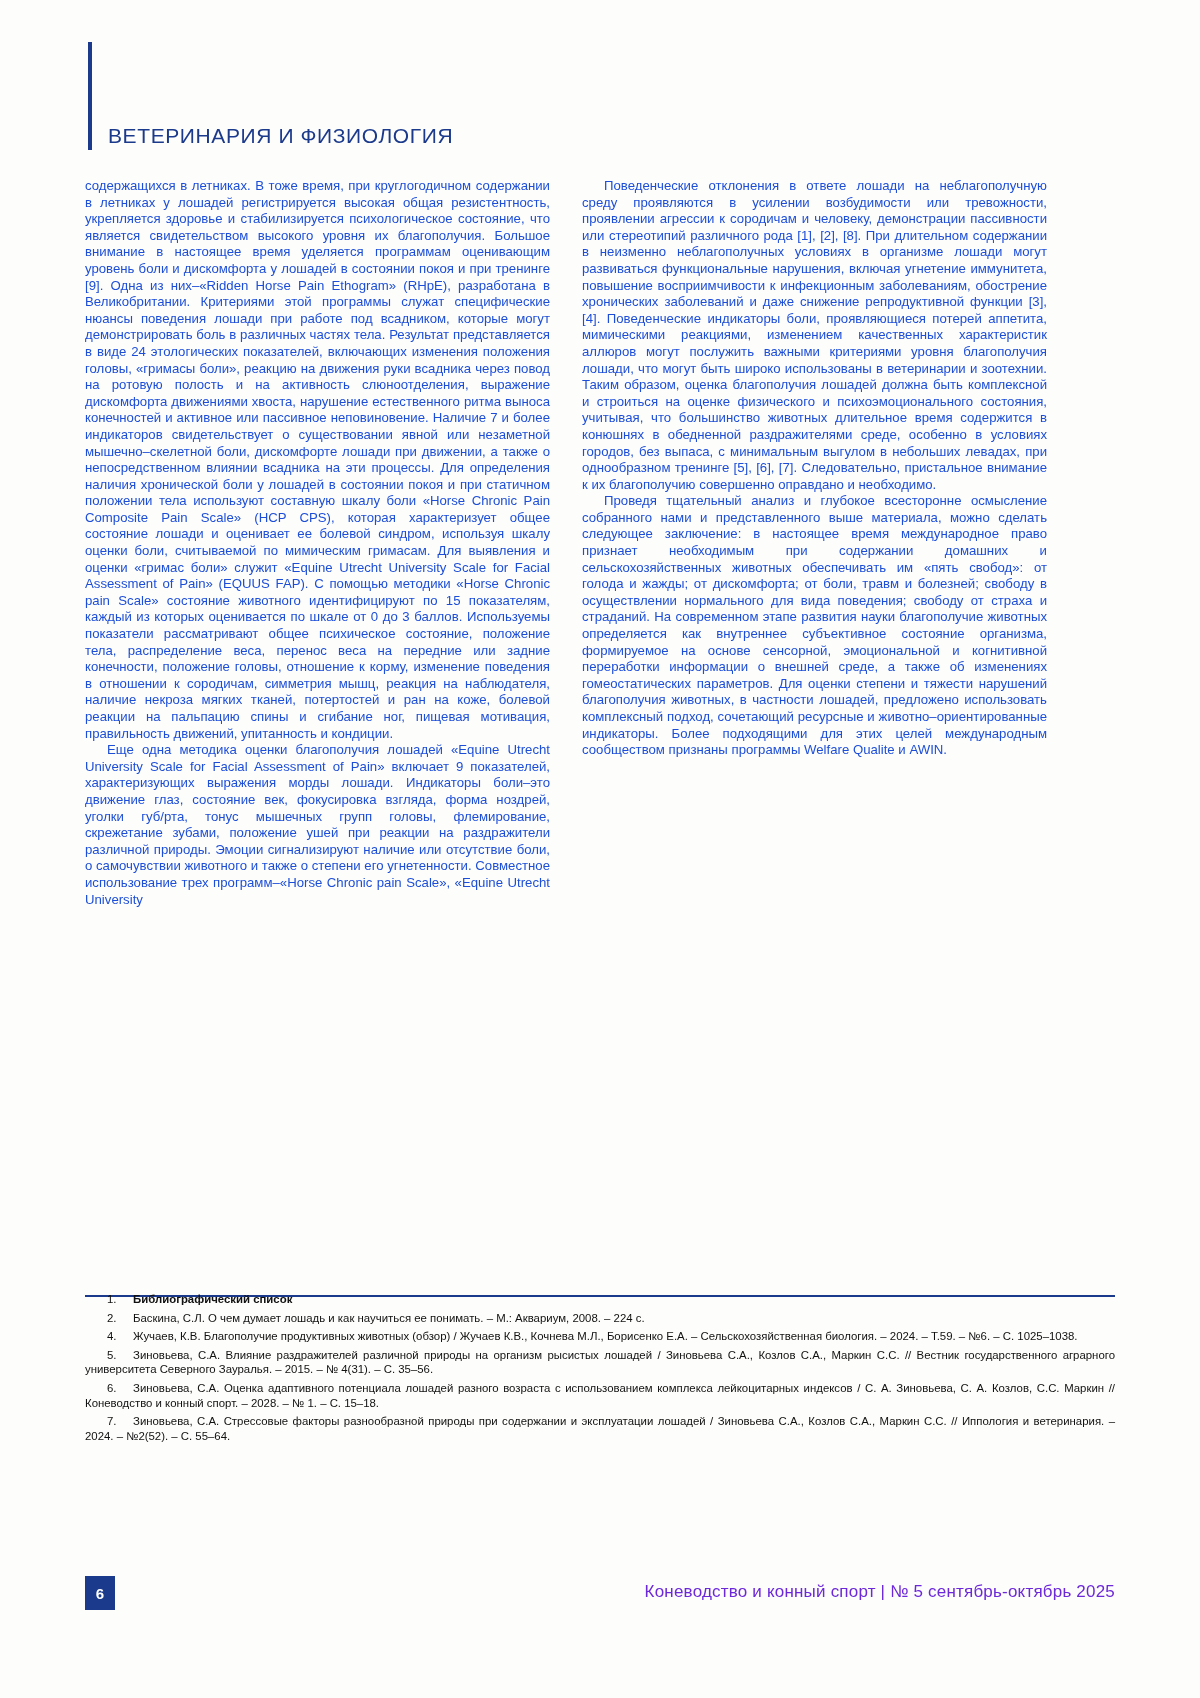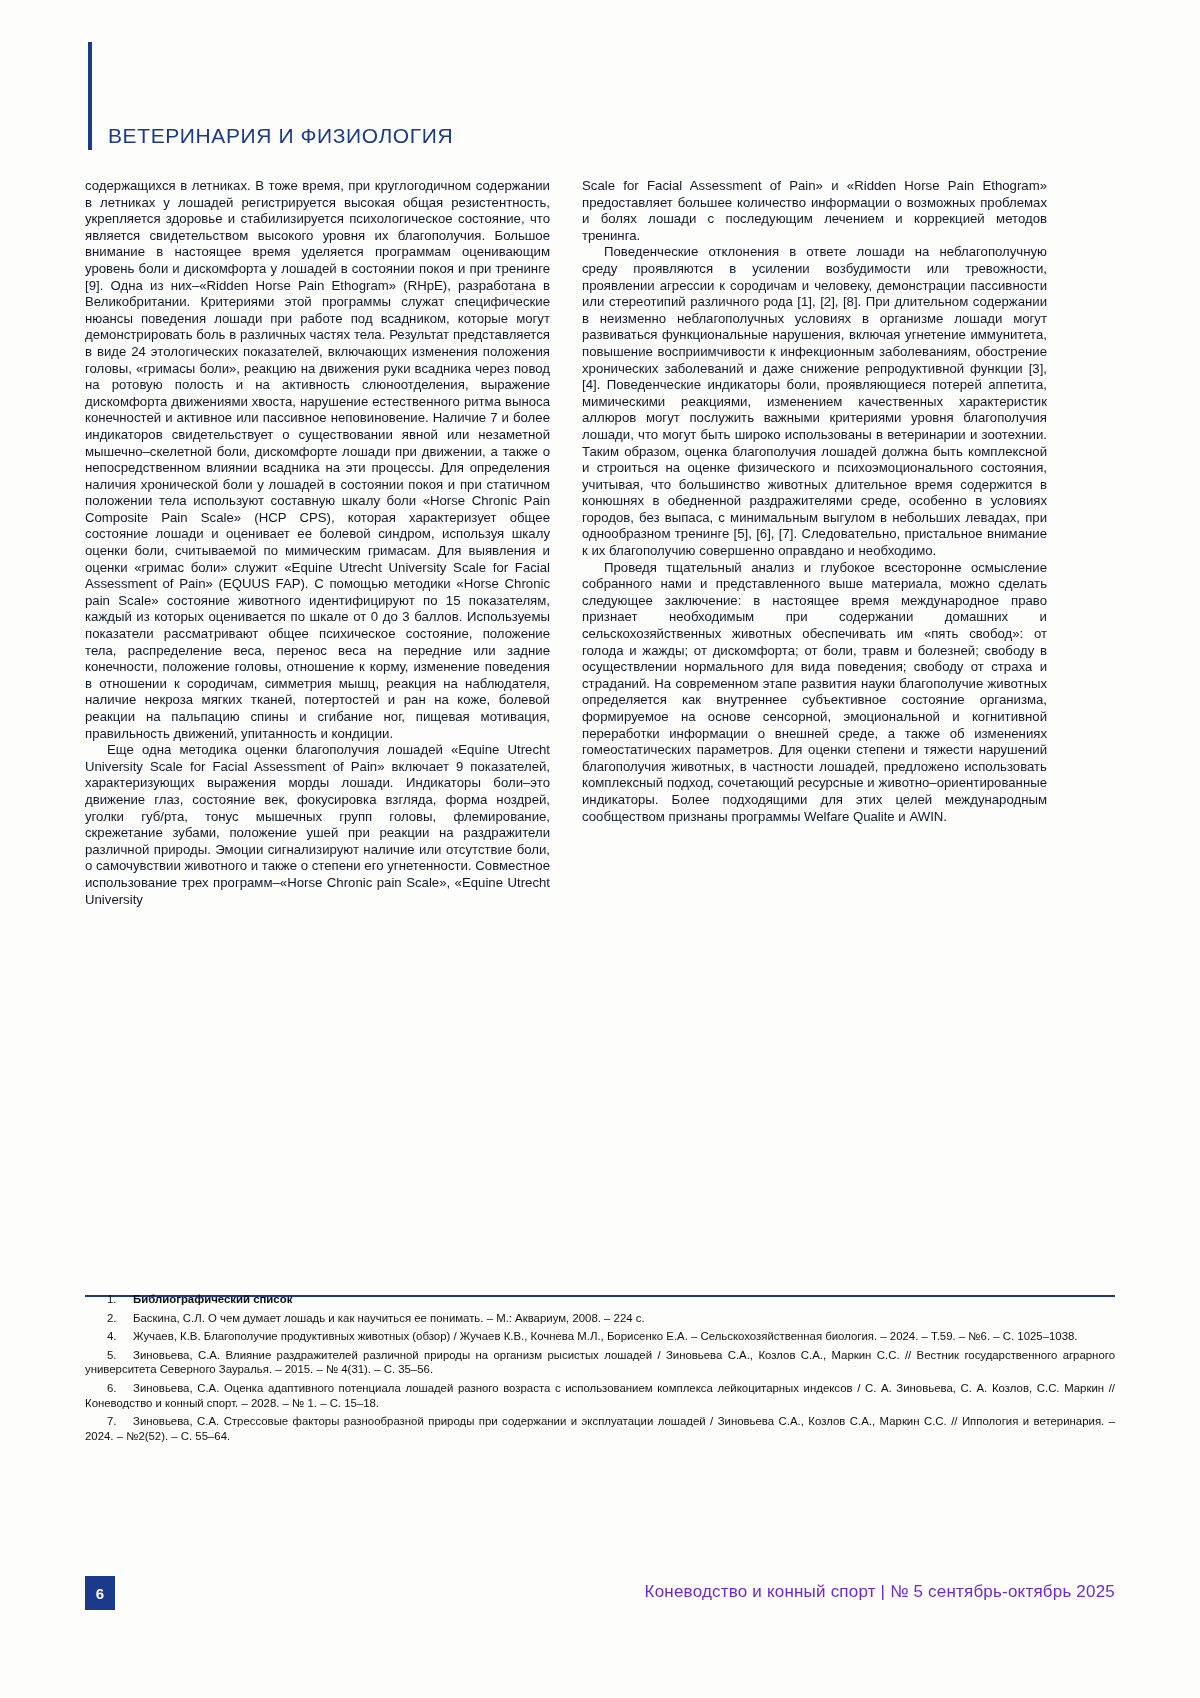--- a/index.html
+++ b/index.html
@@ -51,21 +51,21 @@
   .col {
     width: 465px;
   }
   .col p {
     margin: 0;
     font-size: 13.2px;
     line-height: 16.6px;
     text-align: justify;
     text-justify: inter-word;
     hyphens: auto;
-    color: #0f172a;
+    color: #1d4ed8;
   }
   .col p.indent {
     text-indent: 22px;
   }
   
   .ref-rule {
     position: absolute;
     left: 85px;
     top: 1295px;
     width: 1030px;
@@ -125,21 +125,20 @@
 
   <div class="header-rule"></div>
   <div class="header-title">ВЕТЕРИНАРИЯ И ФИЗИОЛОГИЯ</div>
 
   <div class="columns">
     <div class="col">
       <p>содержащихся в летниках. В тоже время, при круглогодичном содержании в летниках у лошадей регистрируется высокая общая резистентность, укрепляется здоровье и стабилизируется психологическое состояние, что является свидетельством высокого уровня их благополучия. Большое внимание в настоящее время уделяется программам оценивающим уровень боли и дискомфорта у лошадей в состоянии покоя и при тренинге [9]. Одна из них–«Ridden Horse Pain Ethogram» (RHpE), разработана в Великобритании. Критериями этой программы служат специфические нюансы поведения лошади при работе под всадником, которые могут демонстрировать боль в различных частях тела. Результат представляется в виде 24 этологических показателей, включающих изменения положения головы, «гримасы боли», реакцию на движения руки всадника через повод на ротовую полость и на активность слюноотделения, выражение дискомфорта движениями хвоста, нарушение естественного ритма выноса конечностей и активное или пассивное неповиновение. Наличие 7 и более индикаторов свидетельствует о существовании явной или незаметной мышечно–скелетной боли, дискомфорте лошади при движении, а также о непосредственном влиянии всадника на эти процессы. Для определения наличия хронической боли у лошадей в состоянии покоя и при статичном положении тела используют составную шкалу боли «Horse Chronic Pain Composite Pain Scale» (HCP CPS), которая характеризует общее состояние лошади и оценивает ее болевой синдром, используя шкалу оценки боли, считываемой по мимическим гримасам. Для выявления и оценки «гримас боли» служит «Equine Utrecht University Scale for Facial Assessment of Pain» (EQUUS FAP). С помощью методики «Horse Chronic pain Scale» состояние животного идентифицируют по 15 показателям, каждый из которых оценивается по шкале от 0 до 3 баллов. Используемы показатели рассматривают общее психическое состояние, положение тела, распределение веса, перенос веса на передние или задние конечности, положение головы, отношение к корму, изменение поведения в отношении к сородичам, симметрия мышц, реакция на наблюдателя, наличие некроза мягких тканей, потертостей и ран на коже, болевой реакции на пальпацию спины и сгибание ног, пищевая мотивация, правильность движений, упитанность и кондиции.</p>
       <p class="indent">Еще одна методика оценки благополучия лошадей «Equine Utrecht University Scale for Facial Assessment of Pain» включает 9 показателей, характеризующих выражения морды лошади. Индикаторы боли–это движение глаз, состояние век, фокусировка взгляда, форма ноздрей, уголки губ/рта, тонус мышечных групп головы, флемирование, скрежетание зубами, положение ушей при реакции на раздражители различной природы. Эмоции сигнализируют наличие или отсутствие боли, о самочувствии животного и также о степени его угнетенности. Совместное использование трех программ–«Horse Chronic pain Scale», «Equine Utrecht University</p>
     </div>
     <div class="col">
-      <p>Scale for Facial Assessment of Pain» и «Ridden Horse Pain Ethogram» предоставляет большее количество информации о возможных проблемах и болях лошади с последующим лечением и коррекцией методов тренинга.</p>
       <p class="indent">Поведенческие отклонения в ответе лошади на неблагополучную среду проявляются в усилении возбудимости или тревожности, проявлении агрессии к сородичам и человеку, демонстрации пассивности или стереотипий различного рода [1], [2], [8]. При длительном содержании в неизменно неблагополучных условиях в организме лошади могут развиваться функциональные нарушения, включая угнетение иммунитета, повышение восприимчивости к инфекционным заболеваниям, обострение хронических заболеваний и даже снижение репродуктивной функции [3], [4]. Поведенческие индикаторы боли, проявляющиеся потерей аппетита, мимическими реакциями, изменением качественных характеристик аллюров могут послужить важными критериями уровня благополучия лошади, что могут быть широко использованы в ветеринарии и зоотехнии. Таким образом, оценка благополучия лошадей должна быть комплексной и строиться на оценке физического и психоэмоционального состояния, учитывая, что большинство животных длительное время содержится в конюшнях в обедненной раздражителями среде, особенно в условиях городов, без выпаса, с минимальным выгулом в небольших левадах, при однообразном тренинге [5], [6], [7]. Следовательно, пристальное внимание к их благополучию совершенно оправдано и необходимо.</p>
       <p class="indent">Проведя тщательный анализ и глубокое всесторонне осмысление собранного нами и представленного выше материала, можно сделать следующее заключение: в настоящее время международное право признает необходимым при содержании домашних и сельскохозяйственных животных обеспечивать им «пять свобод»: от голода и жажды; от дискомфорта; от боли, травм и болезней; свободу в осуществлении нормального для вида поведения; свободу от страха и страданий. На современном этапе развития науки благополучие животных определяется как внутреннее субъективное состояние организма, формируемое на основе сенсорной, эмоциональной и когнитивной переработки информации о внешней среде, а также об изменениях гомеостатических параметров. Для оценки степени и тяжести нарушений благополучия животных, в частности лошадей, предложено использовать комплексный подход, сочетающий ресурсные и животно–ориентированные индикаторы. Более подходящими для этих целей международным сообществом признаны программы Welfare Qualite и AWIN.</p>
     </div>
   </div>
 
   <div class="ref-rule"></div>
 
   <div class="refs">
     <p class="first">
       <span class="num">1.</span><span class="label">Библиографический список</span>

